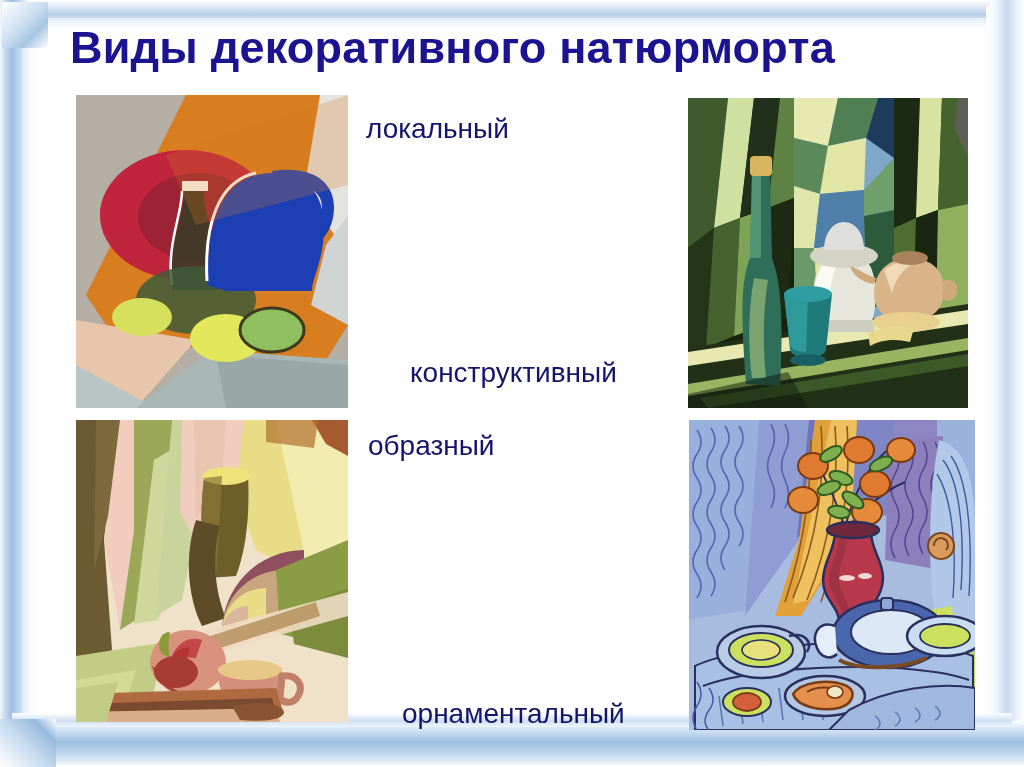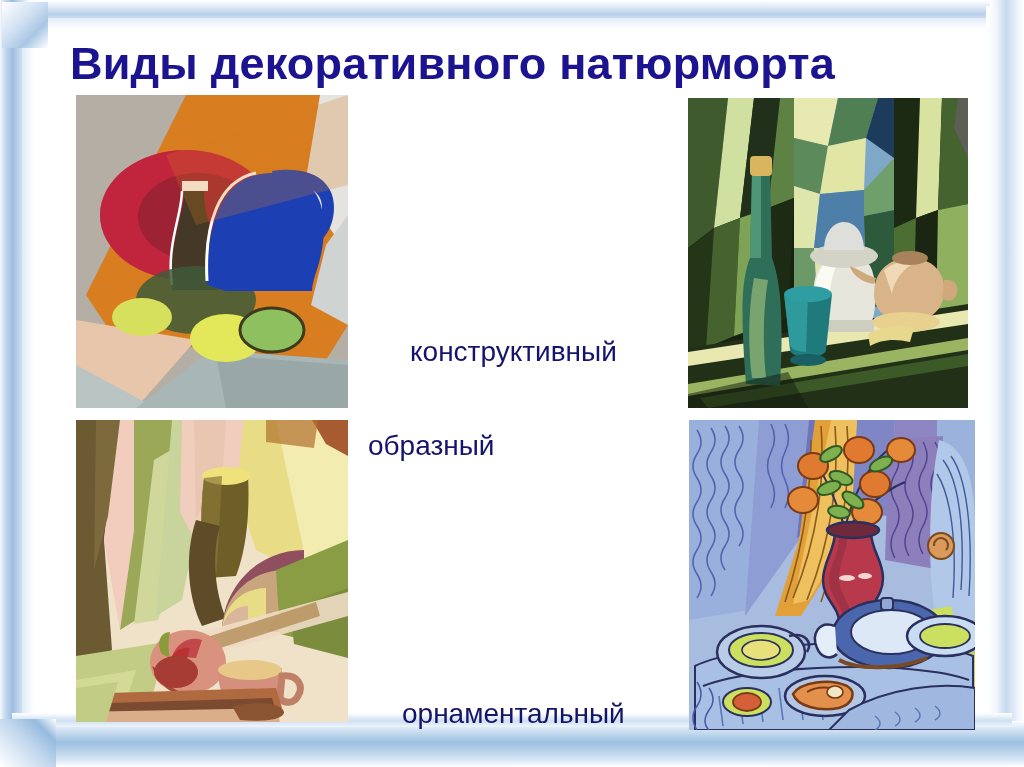--- a/index.html
+++ b/index.html
@@ -57,31 +57,31 @@
     filter:blur(.6px);pointer-events:none;
   }
   .corner-bl{
     position:absolute;left:0px;bottom:0px;width:56px;height:48px;
     background:linear-gradient(45deg,#ffffff 0%,#c3d8ee 50%,#96bade 78%,#ffffff 100%);
     filter:blur(.6px);pointer-events:none;
   }
 
   
   .title{
-    position:absolute;left:70px;top:40px;width:900px;
+    position:absolute;left:70px;top:24px;width:900px;
     font-size:45px;font-weight:bold;letter-spacing:.2px;
     color:#1b1390;white-space:nowrap;line-height:1.05;
   }
 
   
   .label{
     position:absolute;color:#14146b;font-size:28px;white-space:nowrap;
   }
   .lbl-local{left:366px;top:113px;}
-  .lbl-constr{left:410px;top:336px;}
+  .lbl-constr{left:410px;top:357px;}
   .lbl-obraz{left:368px;top:430px;}
   .lbl-ornam{left:402px;top:698px;}
 
   
   .art{position:absolute;overflow:hidden;background:#ccc;}
   .art-tl{left:76px;top:95px;width:272px;height:313px;}
   .art-tr{left:688px;top:98px;width:280px;height:310px;}
   .art-bl{left:76px;top:420px;width:272px;height:302px;}
   .art-br{left:689px;top:420px;width:286px;height:310px;}
   .art svg{display:block;width:100%;height:100%;}
@@ -387,17 +387,18 @@
           <path d="M246,286 q10,8 0,14"></path>
       </g>
 
       <g stroke="#4a57a8" stroke-width="1.5" fill="none">
         <path d="M8,262 q8,12 0,24 q-8,12 0,24"></path>
         <path d="M20,268 q8,12 0,22 q-8,12 0,20"></path>
       </g>
     </svg>
   </div>
 
+  <div class="label lbl-local">локальный</div>
   <div class="label lbl-constr">конструктивный</div>
   <div class="label lbl-ornam">орнаментальный</div>
   <div class="label lbl-obraz">образный</div>
 
 </div>
 
 </body></html>

